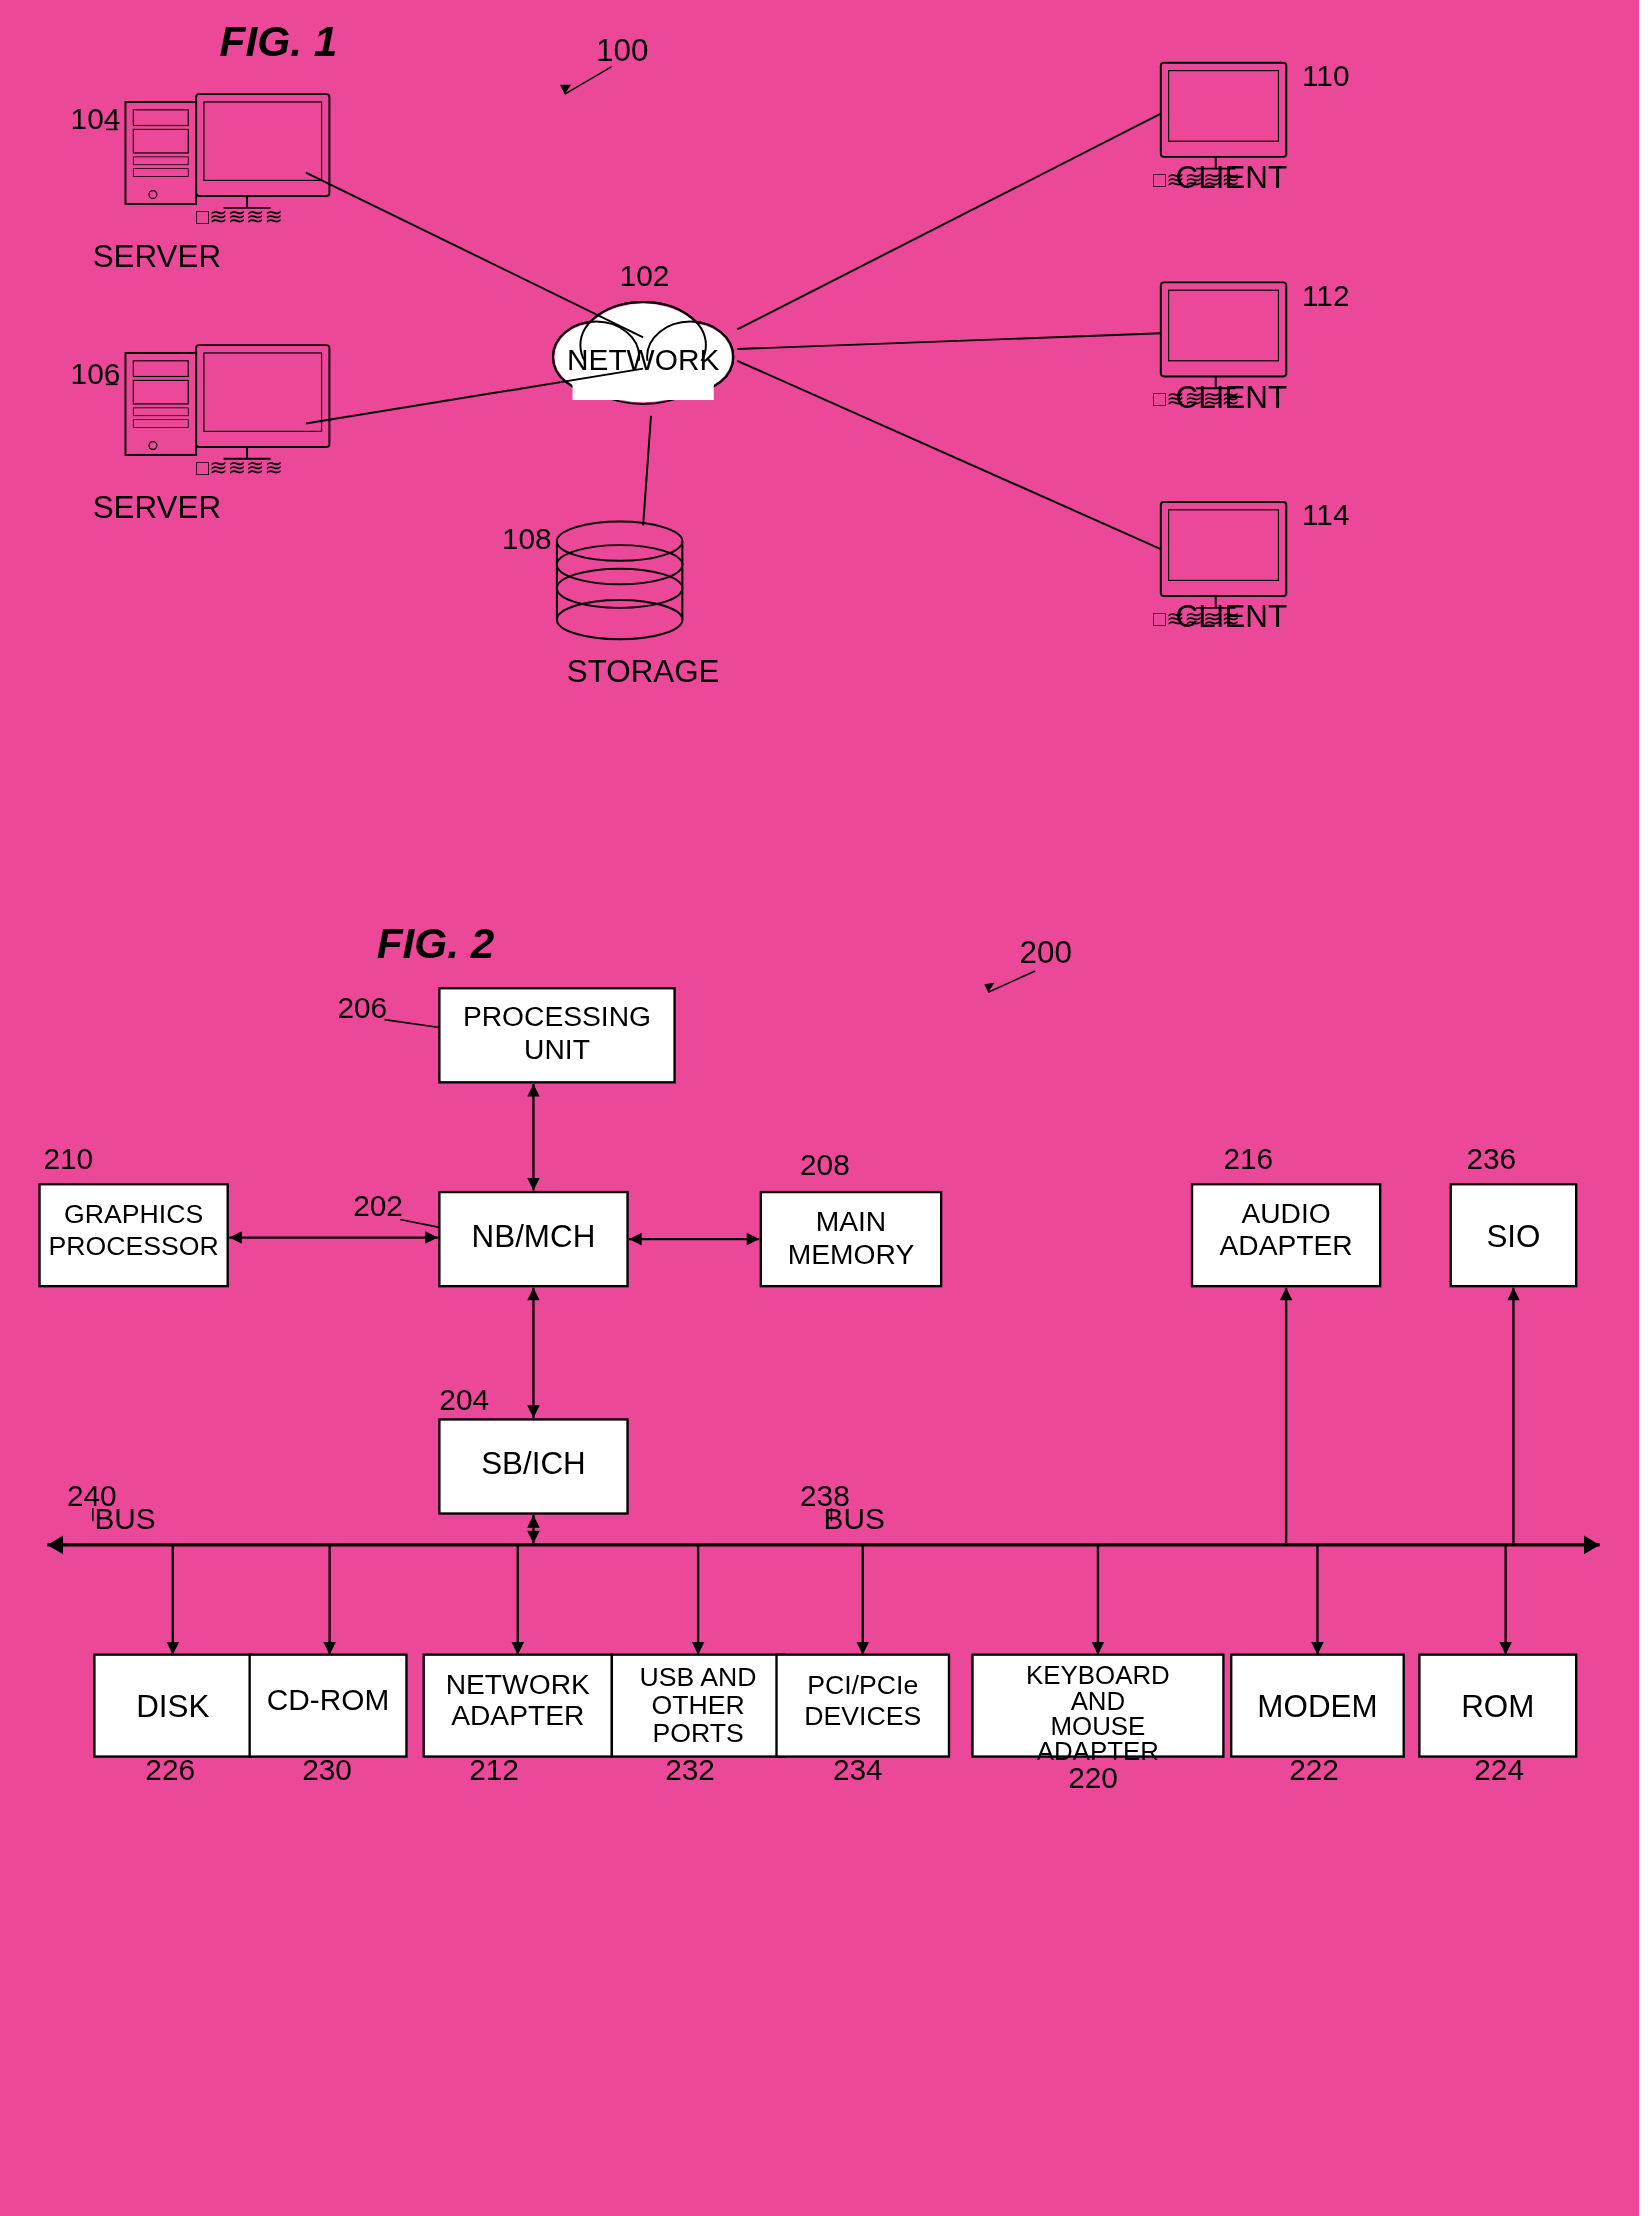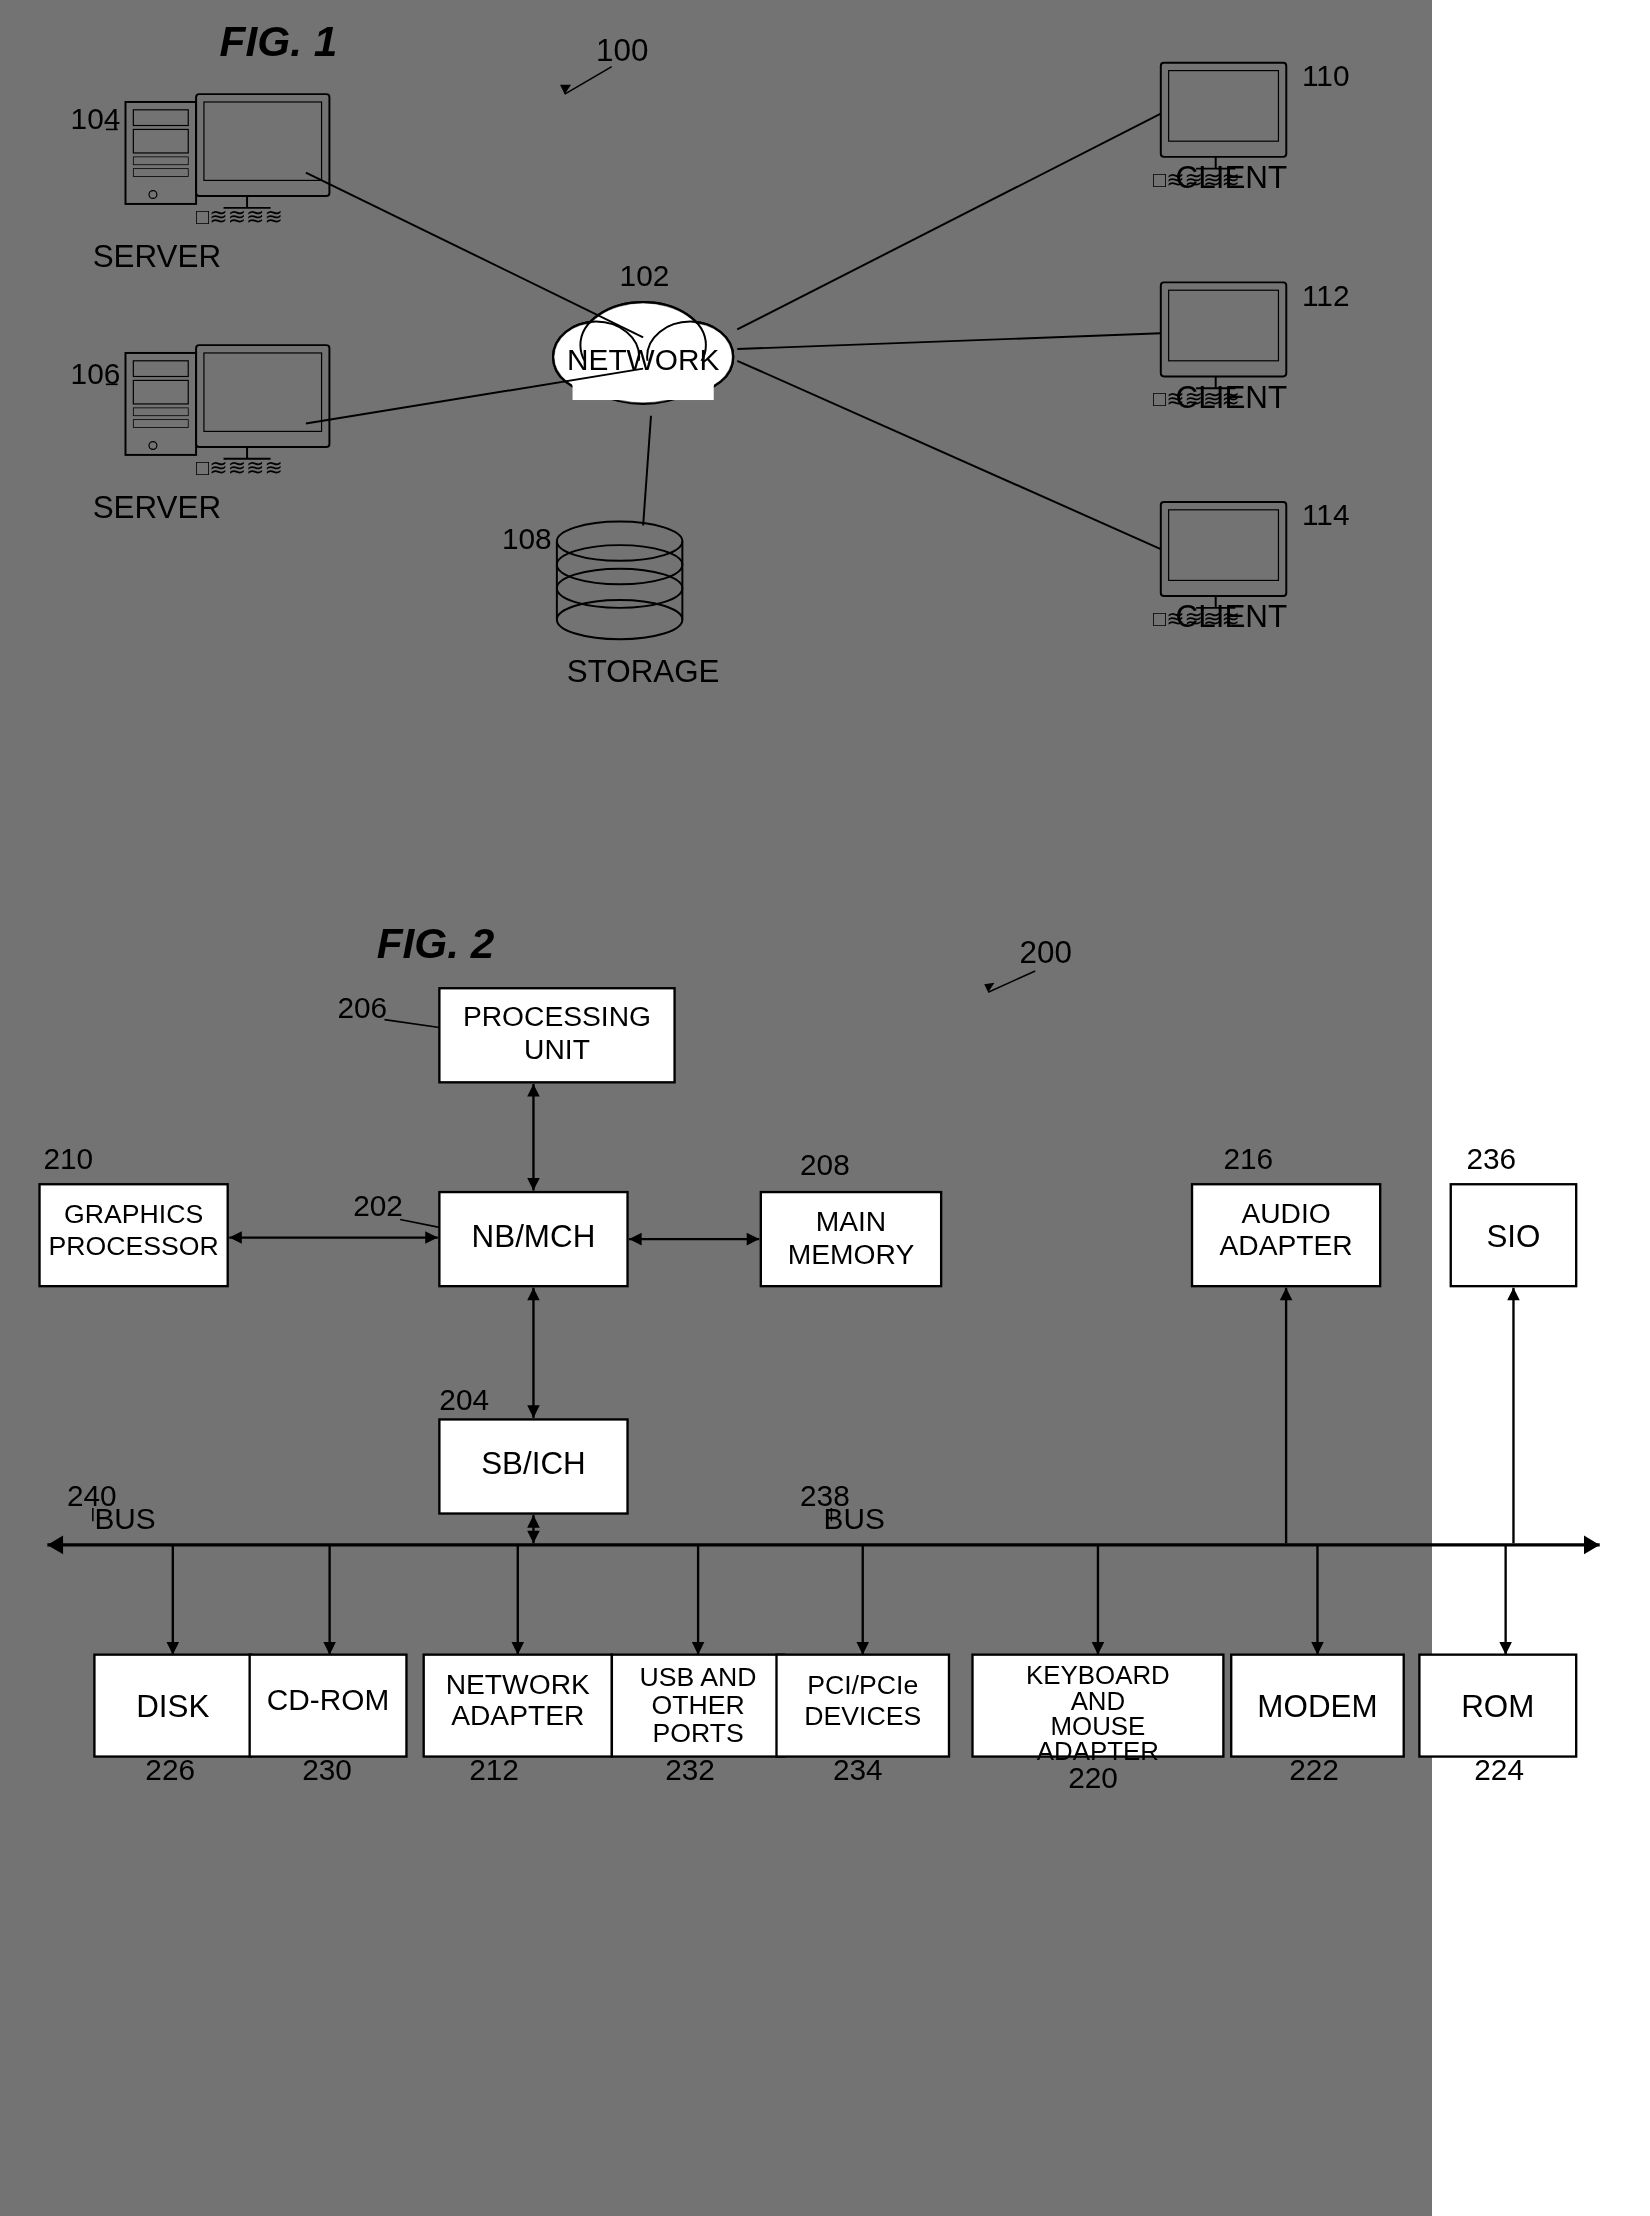--- a/index.html
+++ b/index.html
@@ -5,23 +5,23 @@
     * { box-sizing: border-box; margin: 0; padding: 0; }
     body {
       background: #fff;
       font-family: Arial, sans-serif;
       width: 1651px;
       min-height: 2216px;
       position: relative;
       overflow: hidden;
     }
     .page {
-      width: 1432px;
+      width: 1639px;
       min-height: 2216px;
-      background: #737373;
+      background: #ec4899;
       position: relative;
     }
   </style>
 </head>
 <body>
 
 <div class="page">
 
   <svg style="position:absolute; top:0; left:0; width:1651px; height:902px;" viewBox="0 0 2105 1150">
 

